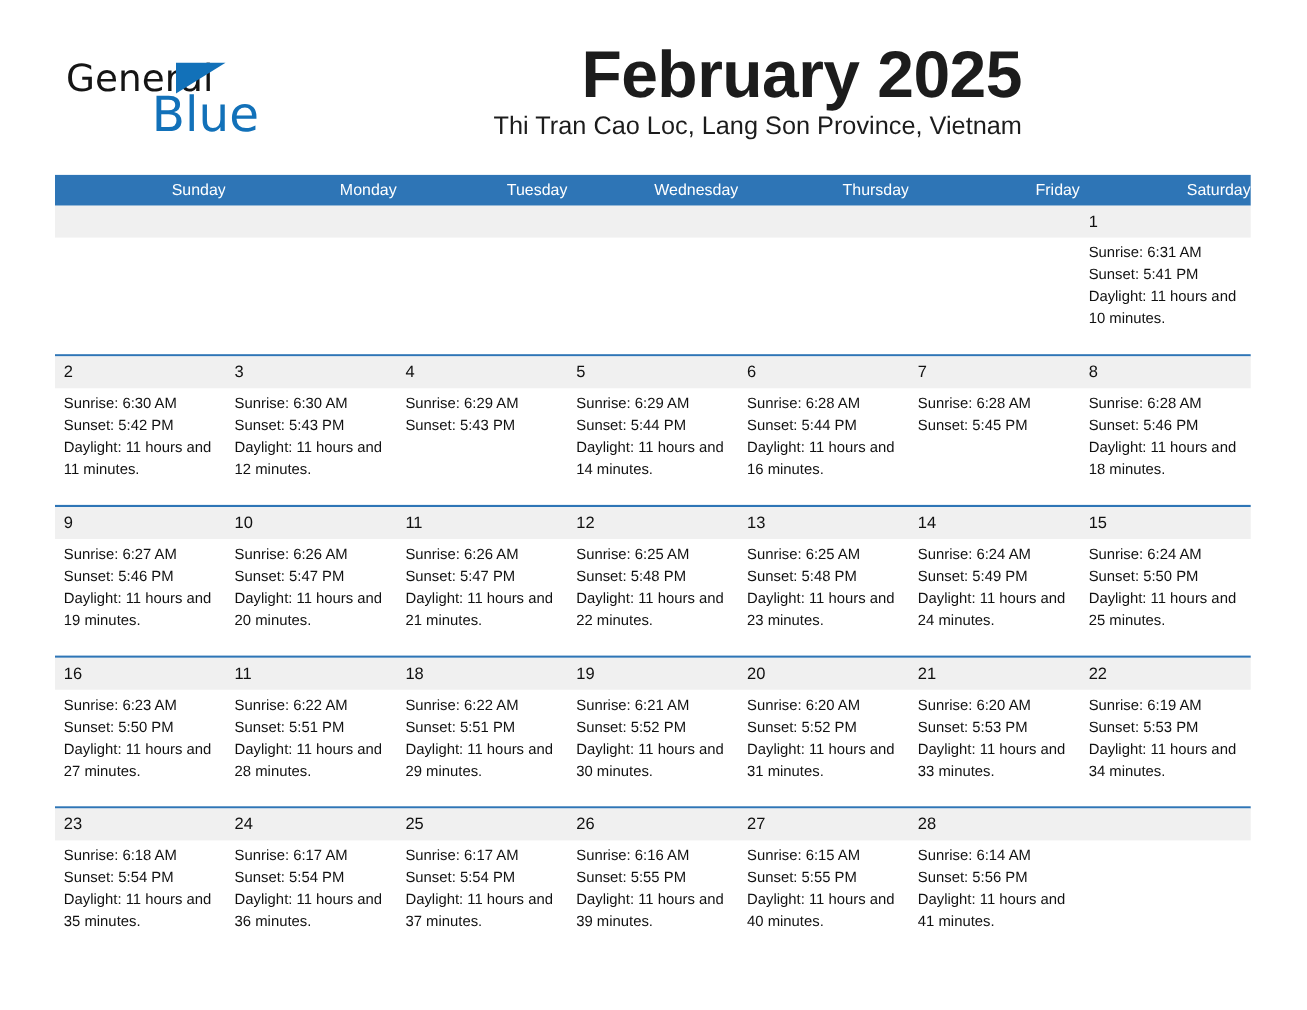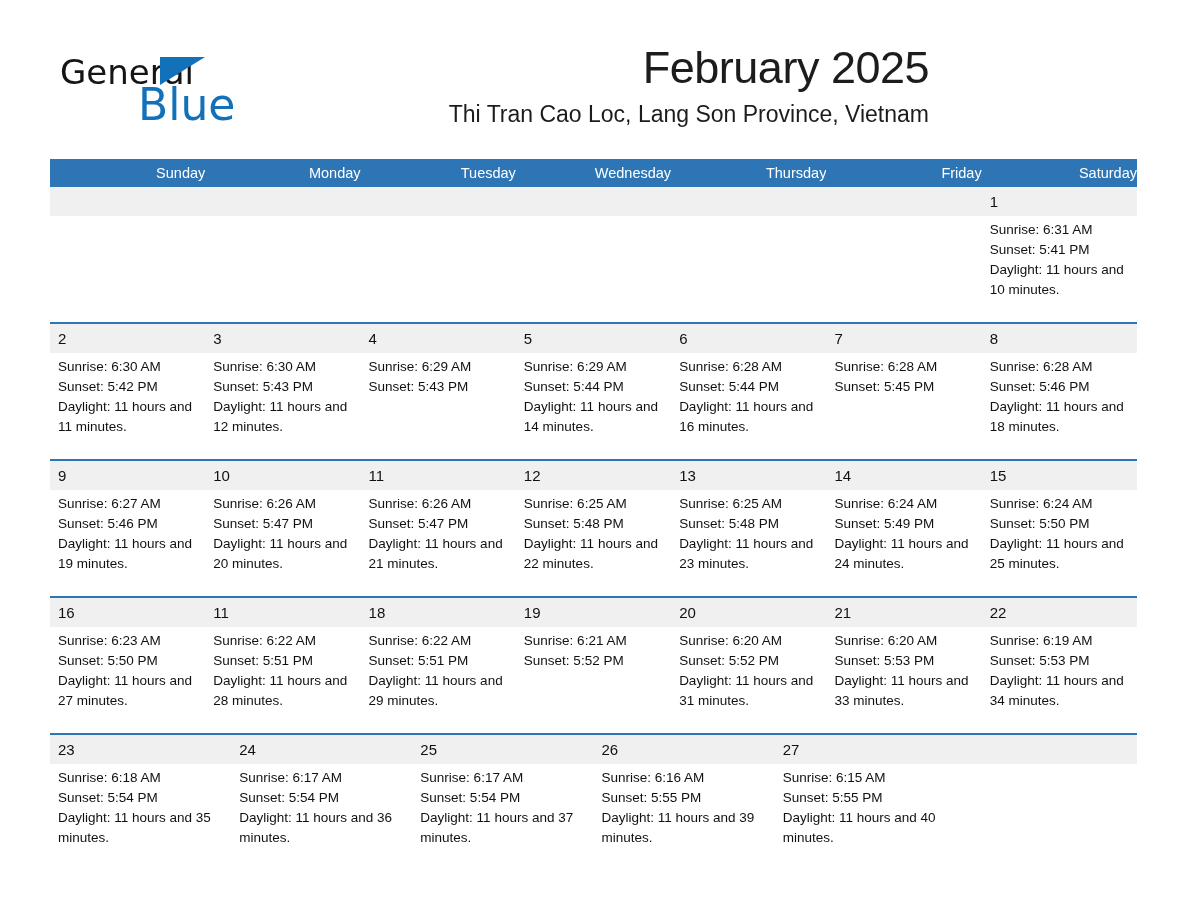--- a/index.html
+++ b/index.html
@@ -70,22 +70,22 @@
   }
 
   .title-block {
     position: absolute;
     right: 0px;
     top: 0px;
     text-align: right;
     width: 760px;
   }
   .month-title {
-    font-size: 45px;
-    font-weight: 400;
+    font-size: 60px;
+    font-weight: 700;
     color: #1c1c1c;
     line-height: 56px;
     letter-spacing: -0.5px;
     white-space: nowrap;
   }
   .location-title {
     margin-top: 4px;
     font-size: 23px;
     font-weight: 400;
     color: #1c1c1c;
@@ -407,20 +407,21 @@
                 <div>Sunrise: 6:22 AM</div>
                 <div>Sunset: 5:51 PM</div>
                 <div class="daylight-line">Daylight: 11 hours and 29 minutes.</div>
               </div>
             </div>
             <div class="day-cell">
               <div class="day-num">19</div>
               <div class="day-info">
                 <div>Sunrise: 6:21 AM</div>
                 <div>Sunset: 5:52 PM</div>
+                <div class="daylight-line">Daylight: 11 hours and 30 minutes.</div>
               </div>
             </div>
             <div class="day-cell">
               <div class="day-num">20</div>
               <div class="day-info">
                 <div>Sunrise: 6:20 AM</div>
                 <div>Sunset: 5:52 PM</div>
                 <div class="daylight-line">Daylight: 11 hours and 31 minutes.</div>
               </div>
             </div>
@@ -478,20 +479,28 @@
               </div>
             </div>
             <div class="day-cell">
               <div class="day-num">27</div>
               <div class="day-info">
                 <div>Sunrise: 6:15 AM</div>
                 <div>Sunset: 5:55 PM</div>
                 <div class="daylight-line">Daylight: 11 hours and 40 minutes.</div>
               </div>
             </div>
+            <div class="day-cell">
+              <div class="day-num">28</div>
+              <div class="day-info">
+                <div>Sunrise: 6:14 AM</div>
+                <div>Sunset: 5:56 PM</div>
+                <div class="daylight-line">Daylight: 11 hours and 41 minutes.</div>
+              </div>
+            </div>
             <div class="day-cell empty">
               <div class="day-num"></div>
               <div class="day-info">
                 <div></div>
                 <div></div>
                 <div class="daylight-line"></div>
               </div>
             </div>
           </div>
         </div>

